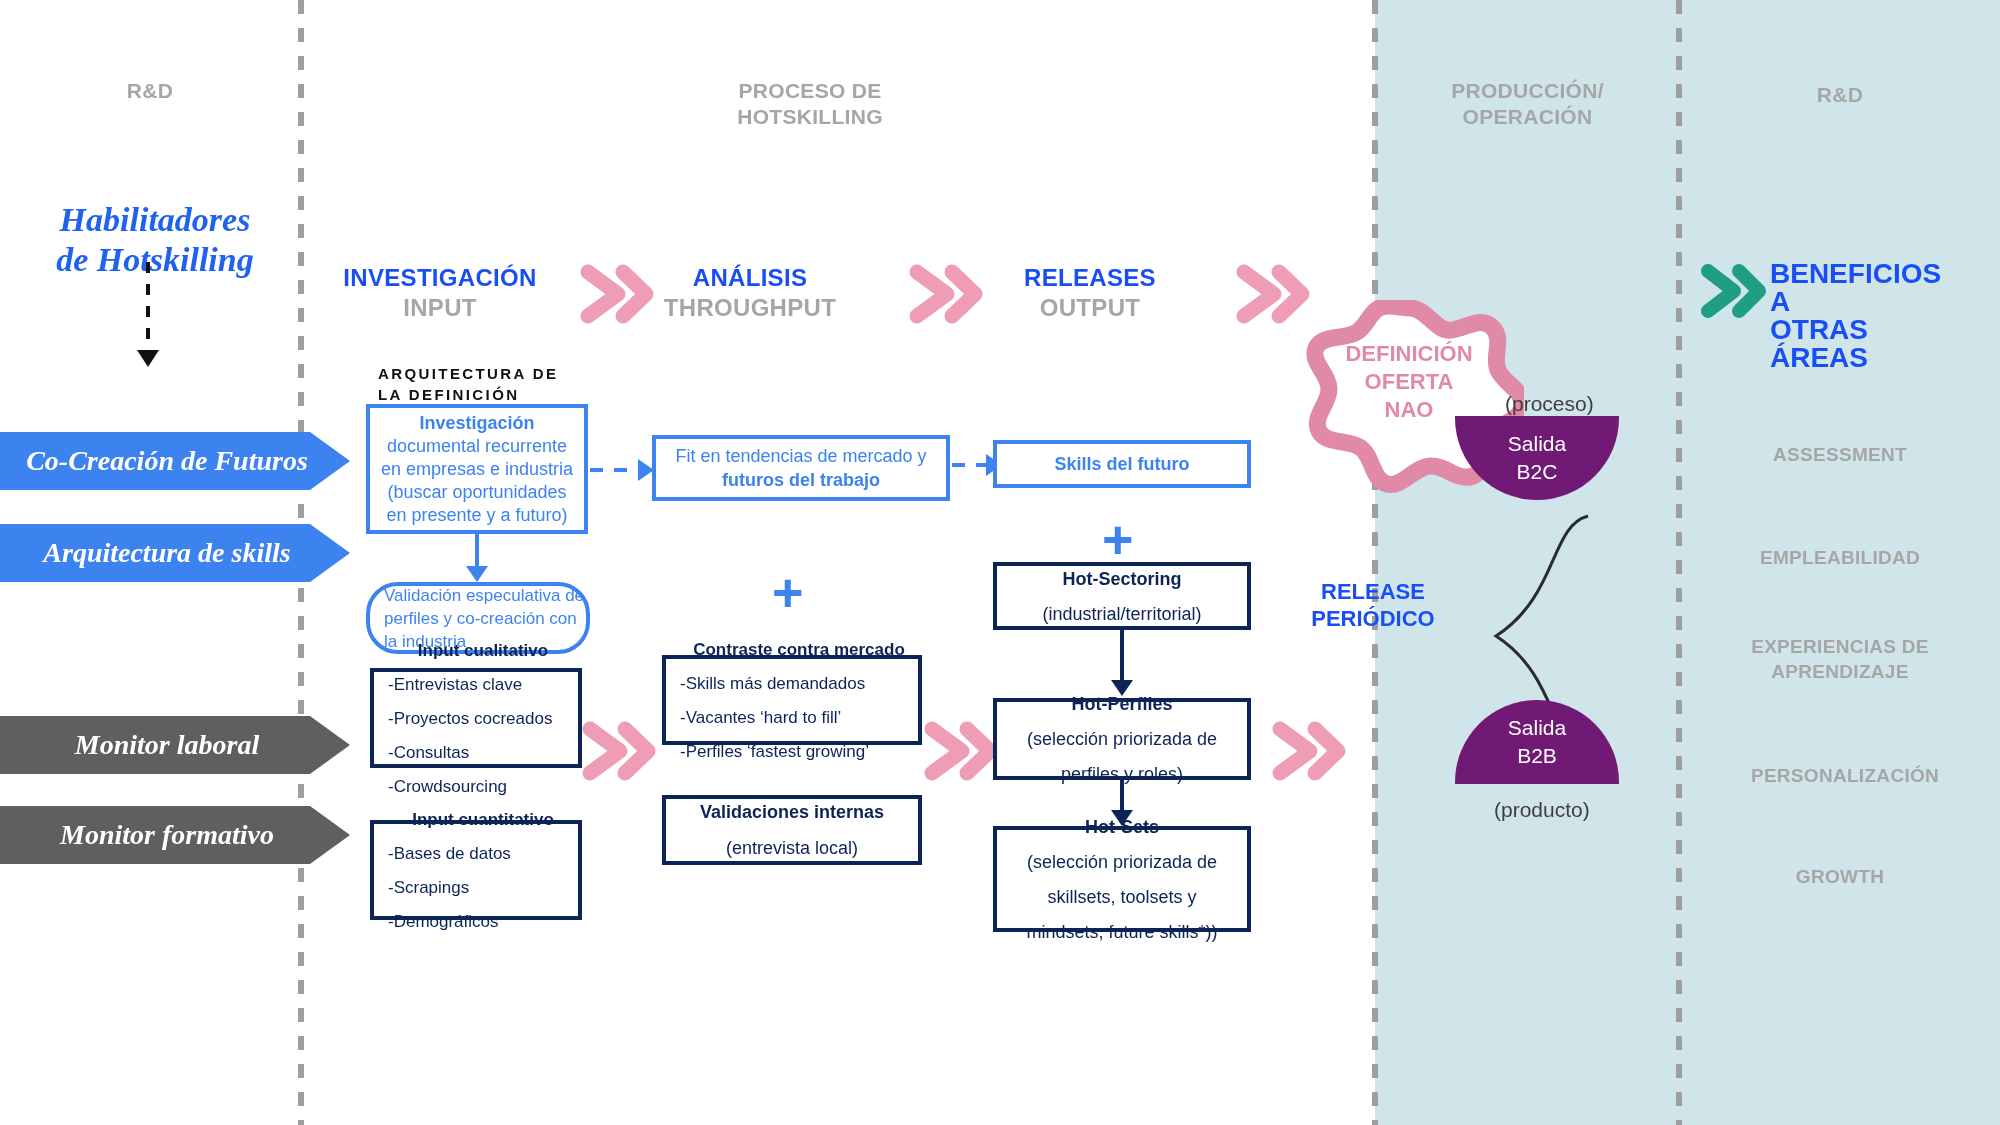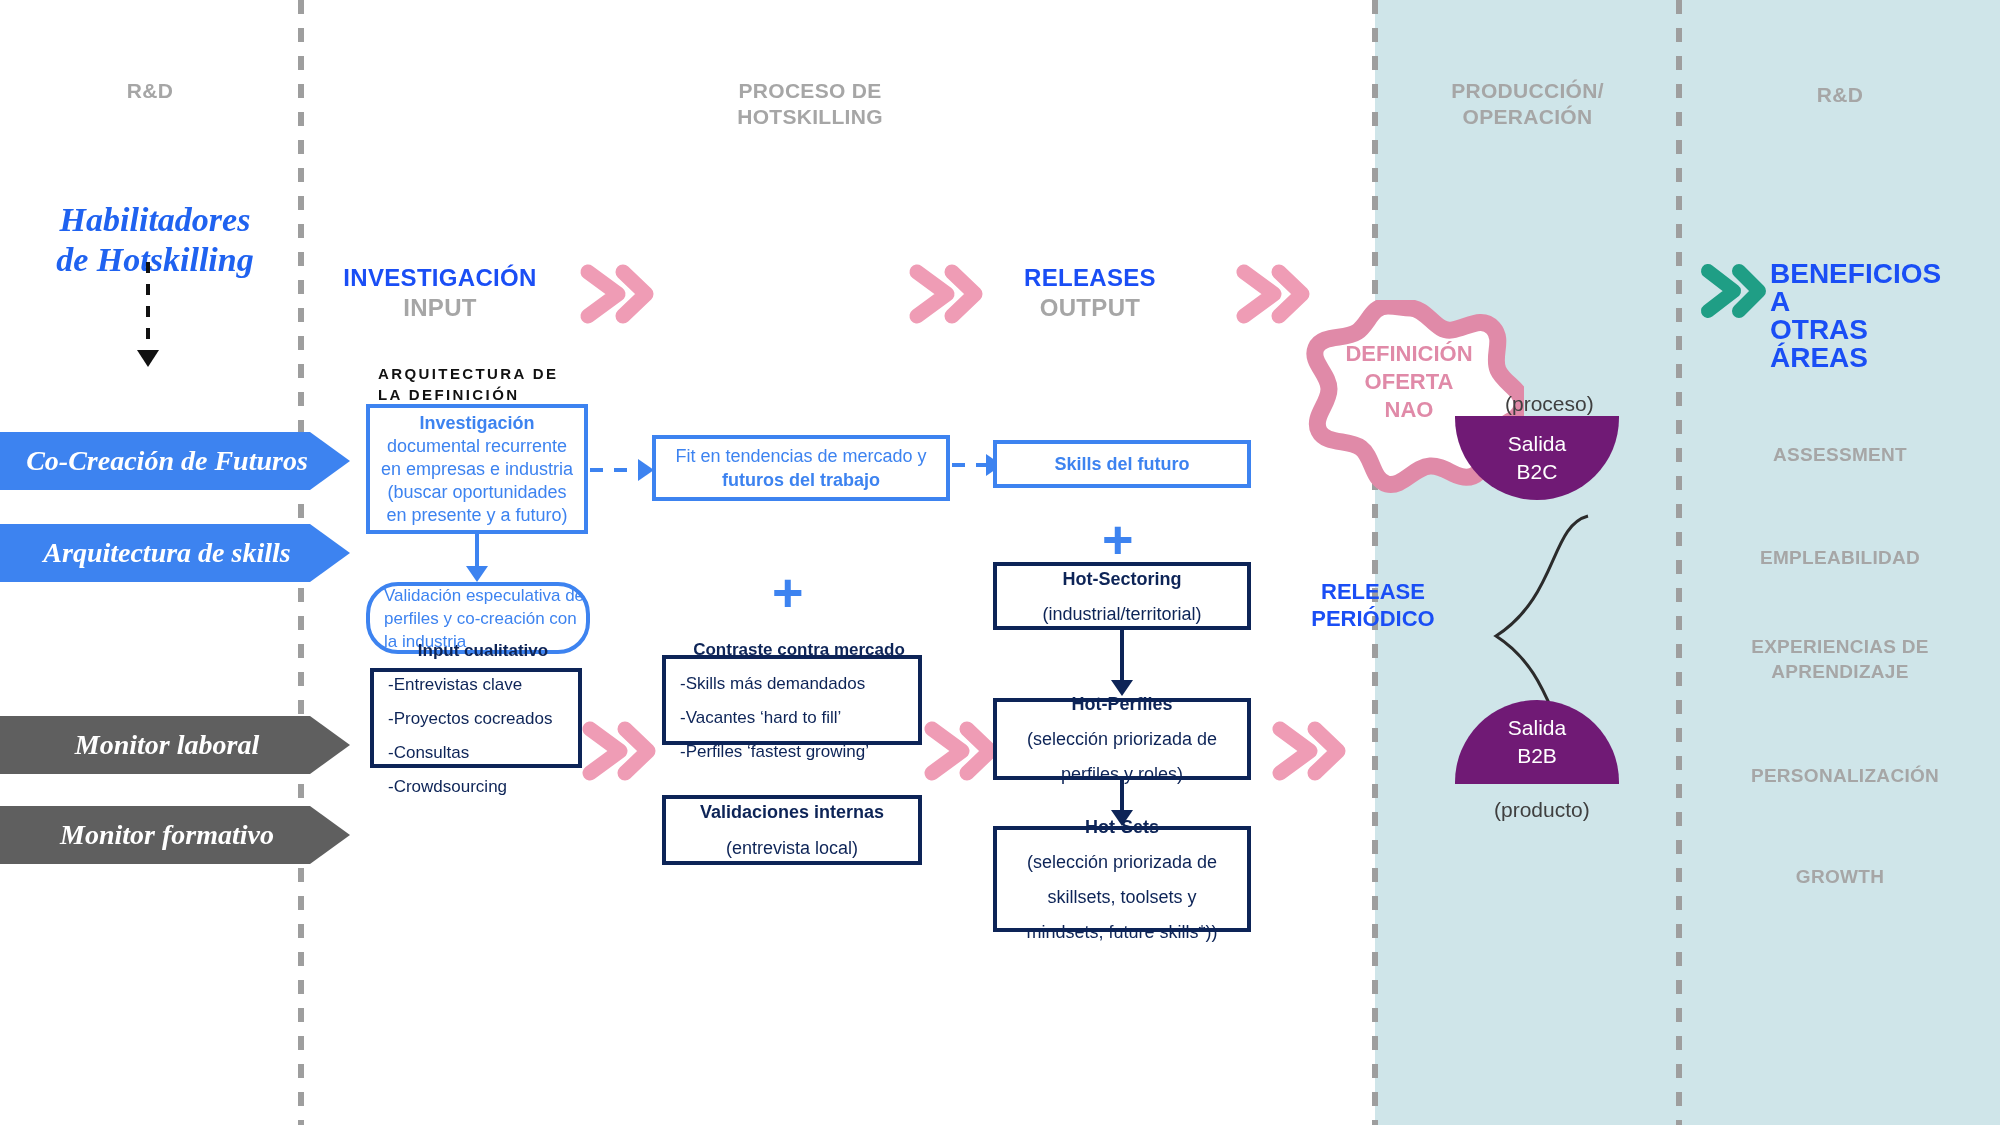--- a/index.html
+++ b/index.html
@@ -123,20 +123,24 @@
     <span>Monitor laboral</span>
   </div>
   <div class="enabler grey" style="left:0;top:806px;width:350px;clip-path:polygon(0 0,310px 0,350px 29px,310px 58px,0 58px);">
     <span>Monitor formativo</span>
   </div>
 
   <div class="stage-title" style="left:325px;top:263px;width:230px;">
     <div class="s1">INVESTIGACIÓN</div>
     <div class="s2">INPUT</div>
   </div>
+  <div class="stage-title" style="left:620px;top:263px;width:260px;">
+    <div class="s1">ANÁLISIS</div>
+    <div class="s2">THROUGHPUT</div>
+  </div>
   <div class="stage-title" style="left:975px;top:263px;width:230px;">
     <div class="s1">RELEASES</div>
     <div class="s2">OUTPUT</div>
   </div>
 
   <div class="chev" style="left:576px;top:258px;">
     <svg width="80" height="72" viewBox="0 0 80 72">
       <g fill="none" stroke="#ef9cb5" stroke-width="15" stroke-linecap="round" stroke-linejoin="round">
         <polyline points="12,14 42,36 12,58"></polyline>
         <polyline points="47,14 70,36 47,58"></polyline>
@@ -217,20 +221,26 @@
   </div>
 
   <div class="bx dk listbox" style="left:370px;top:668px;width:212px;height:100px;font-size:17px;line-height:23px;justify-content:center;">
     <div class="ttl">Input cualitativo</div>
     <div class="ln">-Entrevistas clave</div>
     <div class="ln">-Proyectos cocreados</div>
     <div class="ln">-Consultas</div>
     <div class="ln">-Crowdsourcing</div>
   </div>
 
+  <div class="bx dk listbox" style="left:370px;top:820px;width:212px;height:100px;font-size:17px;line-height:23px;justify-content:center;">
+    <div class="ttl">Input cuantitativo</div>
+    <div class="ln">-Bases de datos</div>
+    <div class="ln">-Scrapings</div>
+    <div class="ln">-Demográficos</div>
+  </div>
 
   <div class="hdash" style="left:590px;top:468px;width:52px;"></div>
   <div class="tri-right" style="left:638px;top:459px;"></div>
 
   <div class="bx lt" style="left:652px;top:435px;width:298px;height:66px;font-size:18px;line-height:24px;">
     <div class="ln">Fit en tendencias de mercado y</div>
     <div class="ttl">futuros del trabajo</div>
   </div>
 
   <div class="plus" style="left:772px;top:565px;">+</div>

